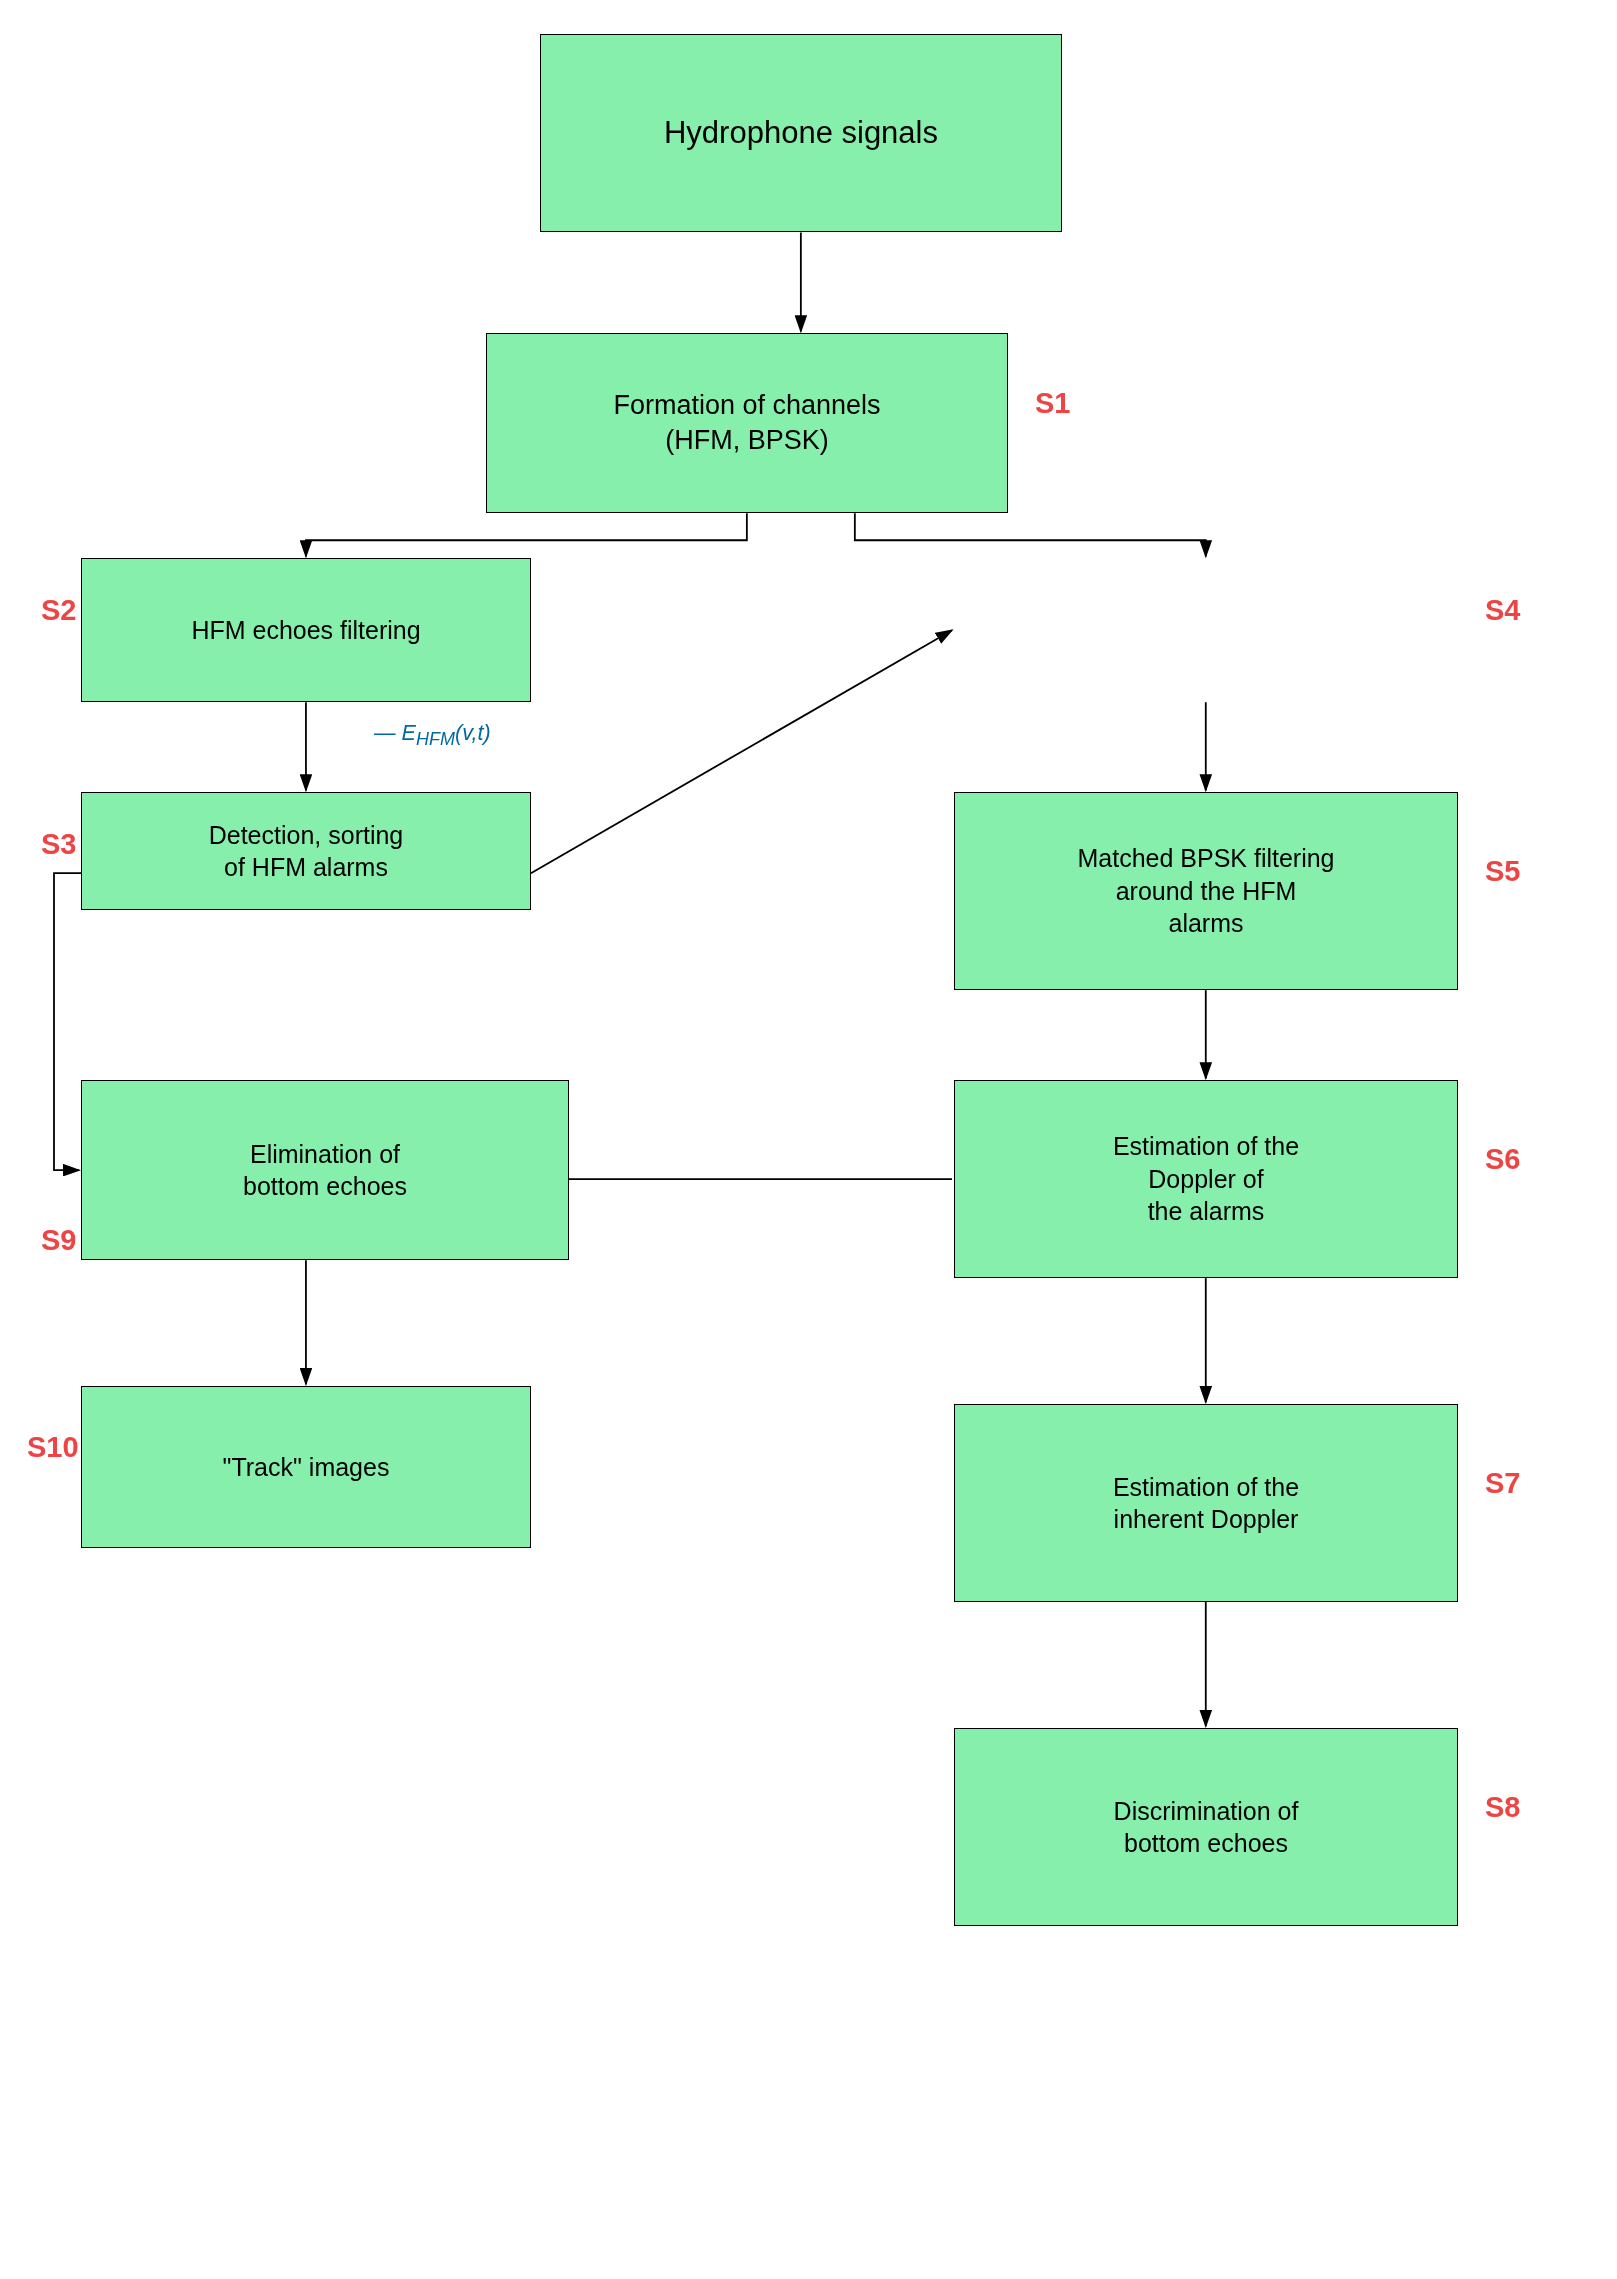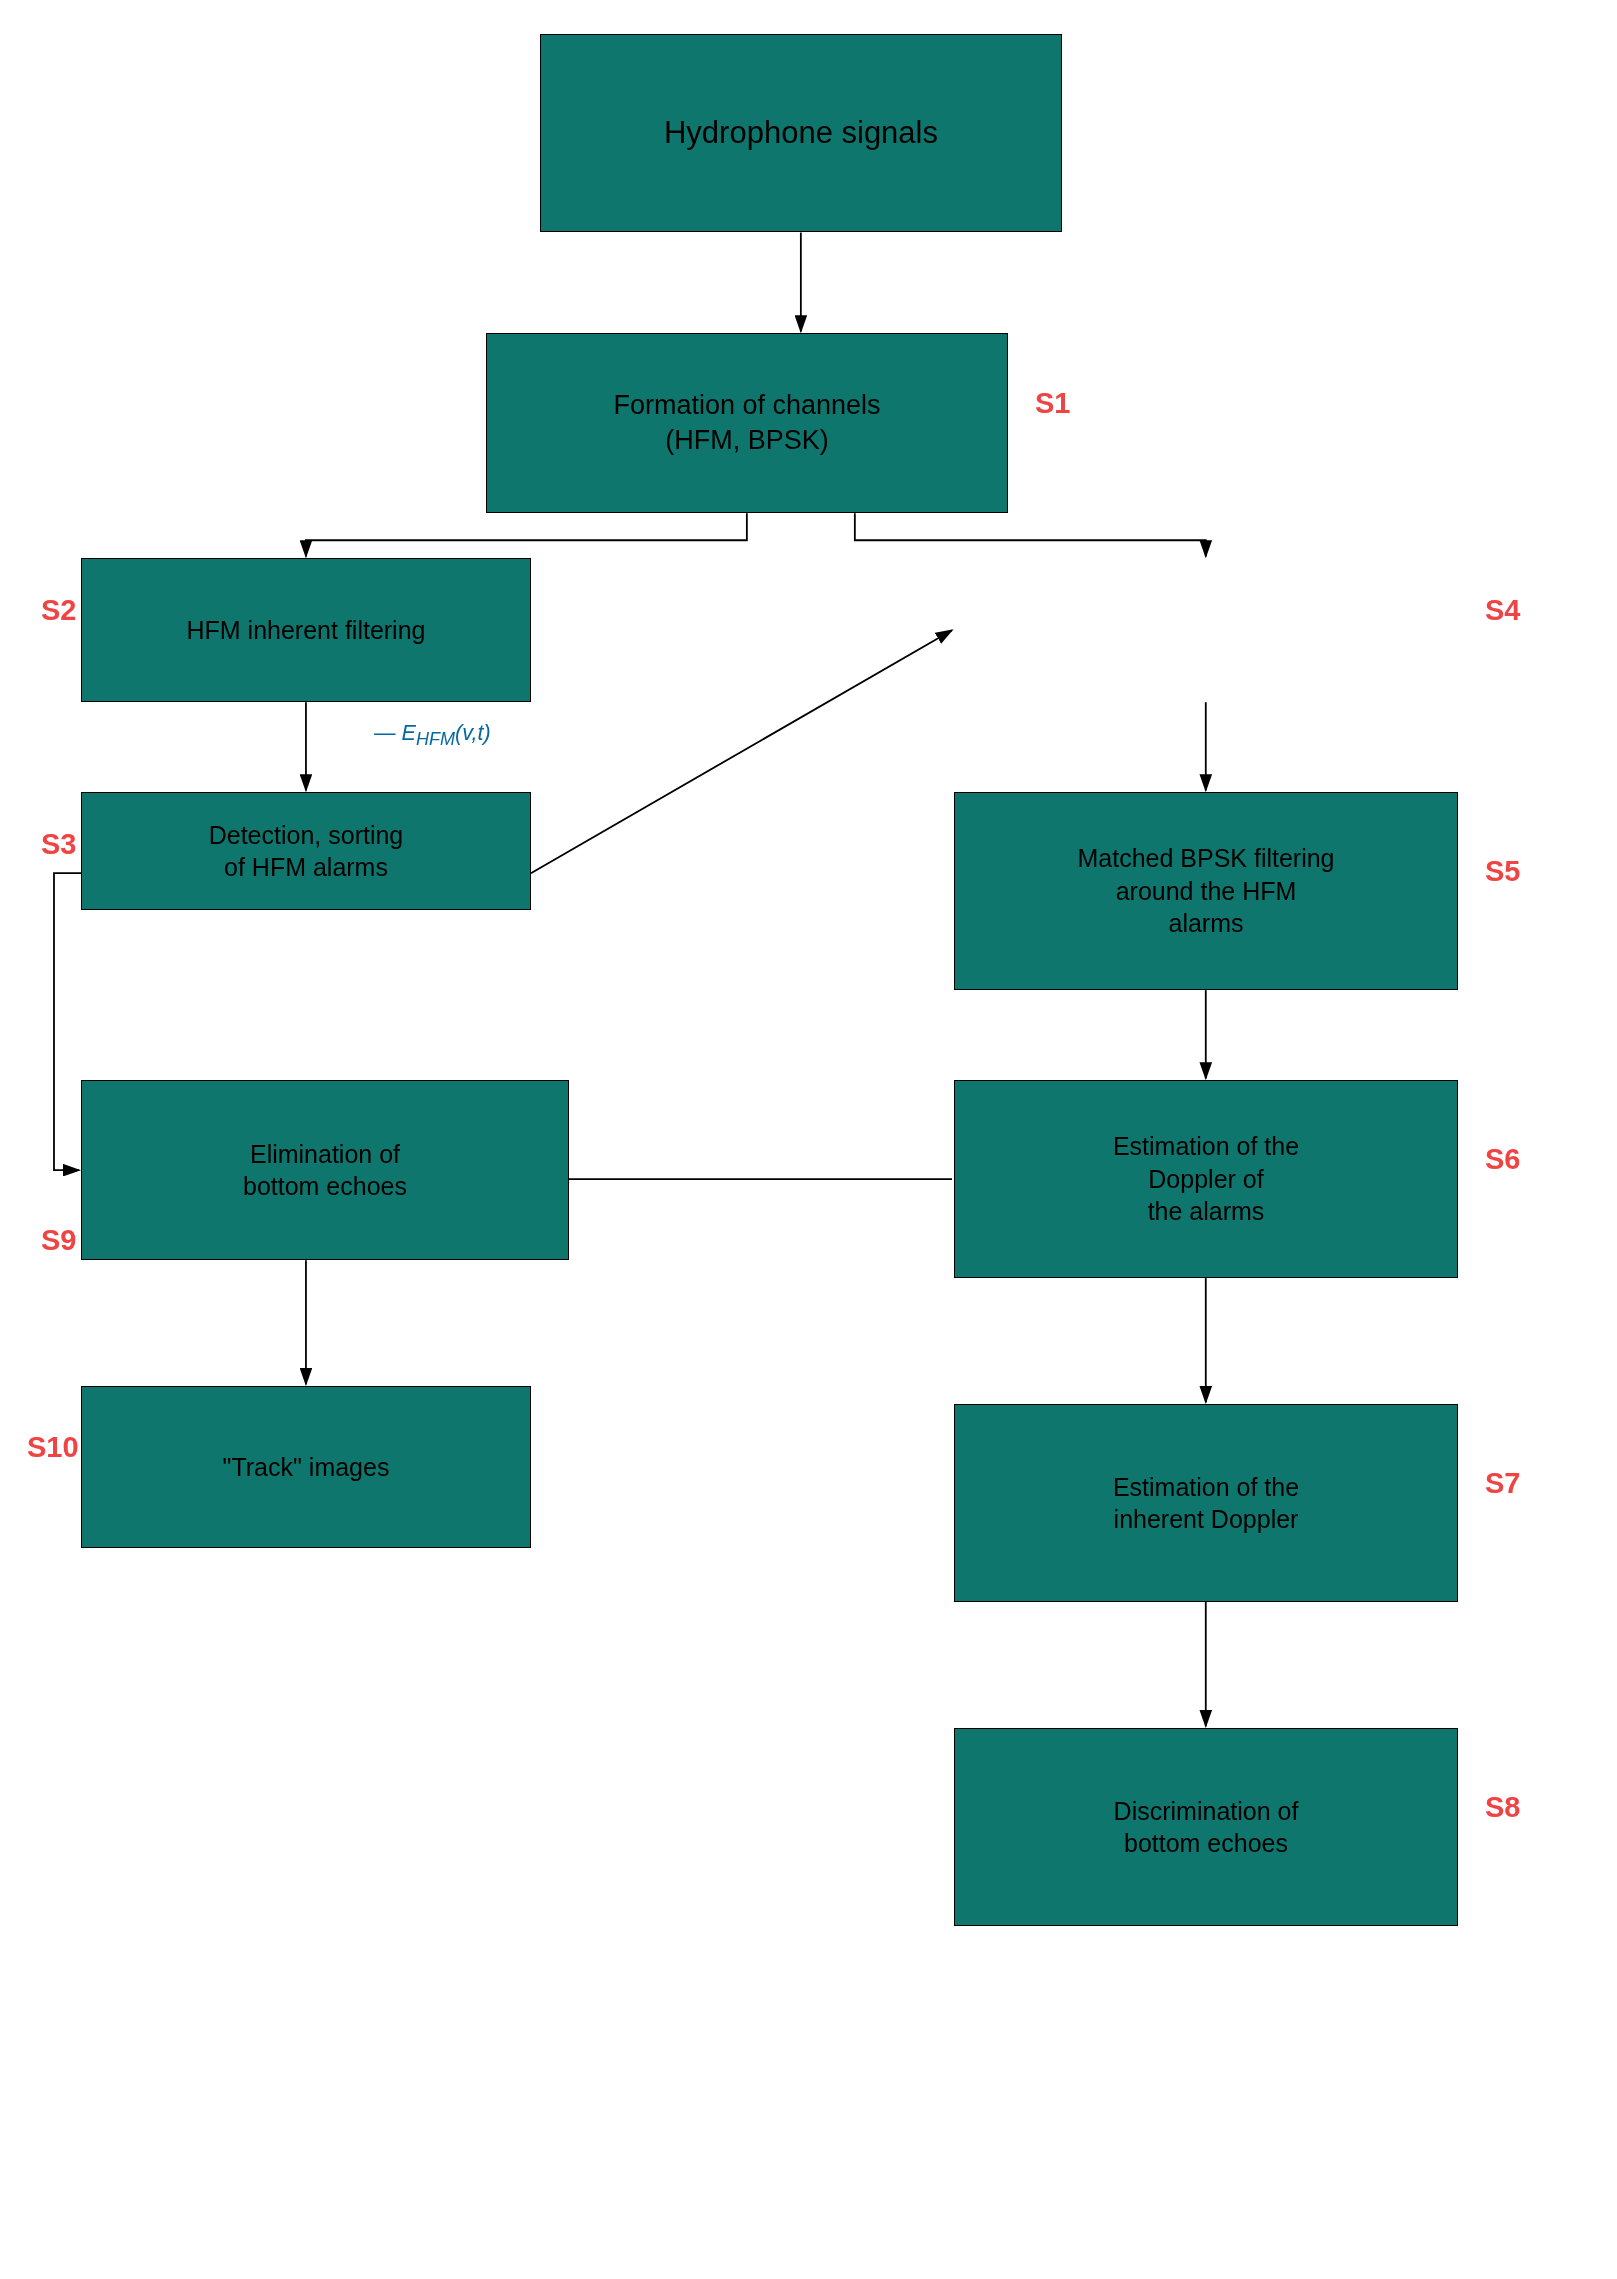--- a/index.html
+++ b/index.html
@@ -12,21 +12,21 @@
       overflow: hidden;
     }
     .diagram {
       position: relative;
       width: 1617px;
       height: 2280px;
     }
     .box {
       position: absolute;
       border: 1.8px solid #000;
-      background: #0f766e;
+      background: #86efac;
       display: flex;
       align-items: center;
       justify-content: center;
       text-align: center;
       font-size: 25px;
       line-height: 1.3;
       padding: 9px;
     }
     .label {
       position: absolute;
@@ -90,21 +90,21 @@
   <div class="box" style="left:540px; top:34px; width:522px; height:198px; font-size:31px;">
     <span>Hydrophone signals</span>
   </div>
 
   <div class="box" style="left:486px; top:333px; width:522px; height:180px; font-size:27px;">
     <span>Formation of channels<br>(HFM, BPSK)</span>
   </div>
   <div class="label" style="left:1035px; top:387px;">S1</div>
 
   <div class="box" style="left:81px; top:558px; width:450px; height:144px; font-size:25px;">
-    <span>HFM inherent filtering</span>
+    <span>HFM echoes filtering</span>
   </div>
   <div class="label" style="left:41px; top:594px;">S2</div>
 
   <div class="label" style="left:1485px; top:594px;">S4</div>
 
   <div class="small-label" style="left:374px; top:720px; font-size:21.6px;">
     — E<sub>HFM</sub>(v,t)
   </div>
 
   <div class="box" style="left:81px; top:792px; width:450px; height:118px; font-size:25px;">

